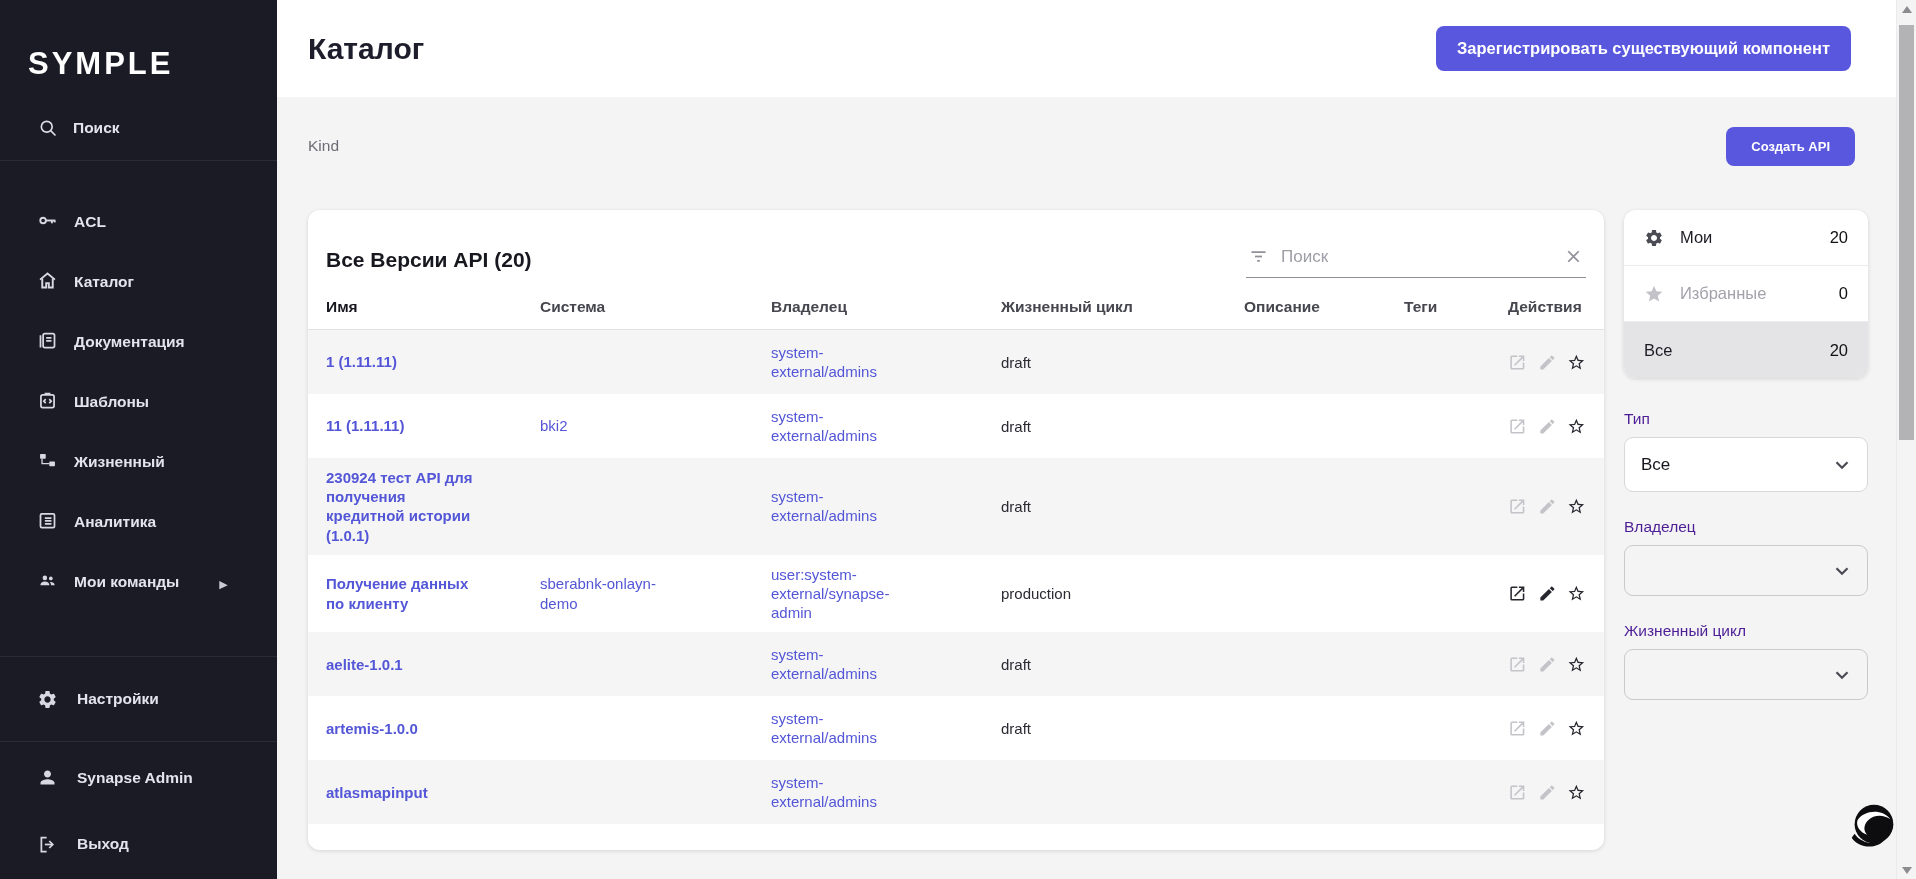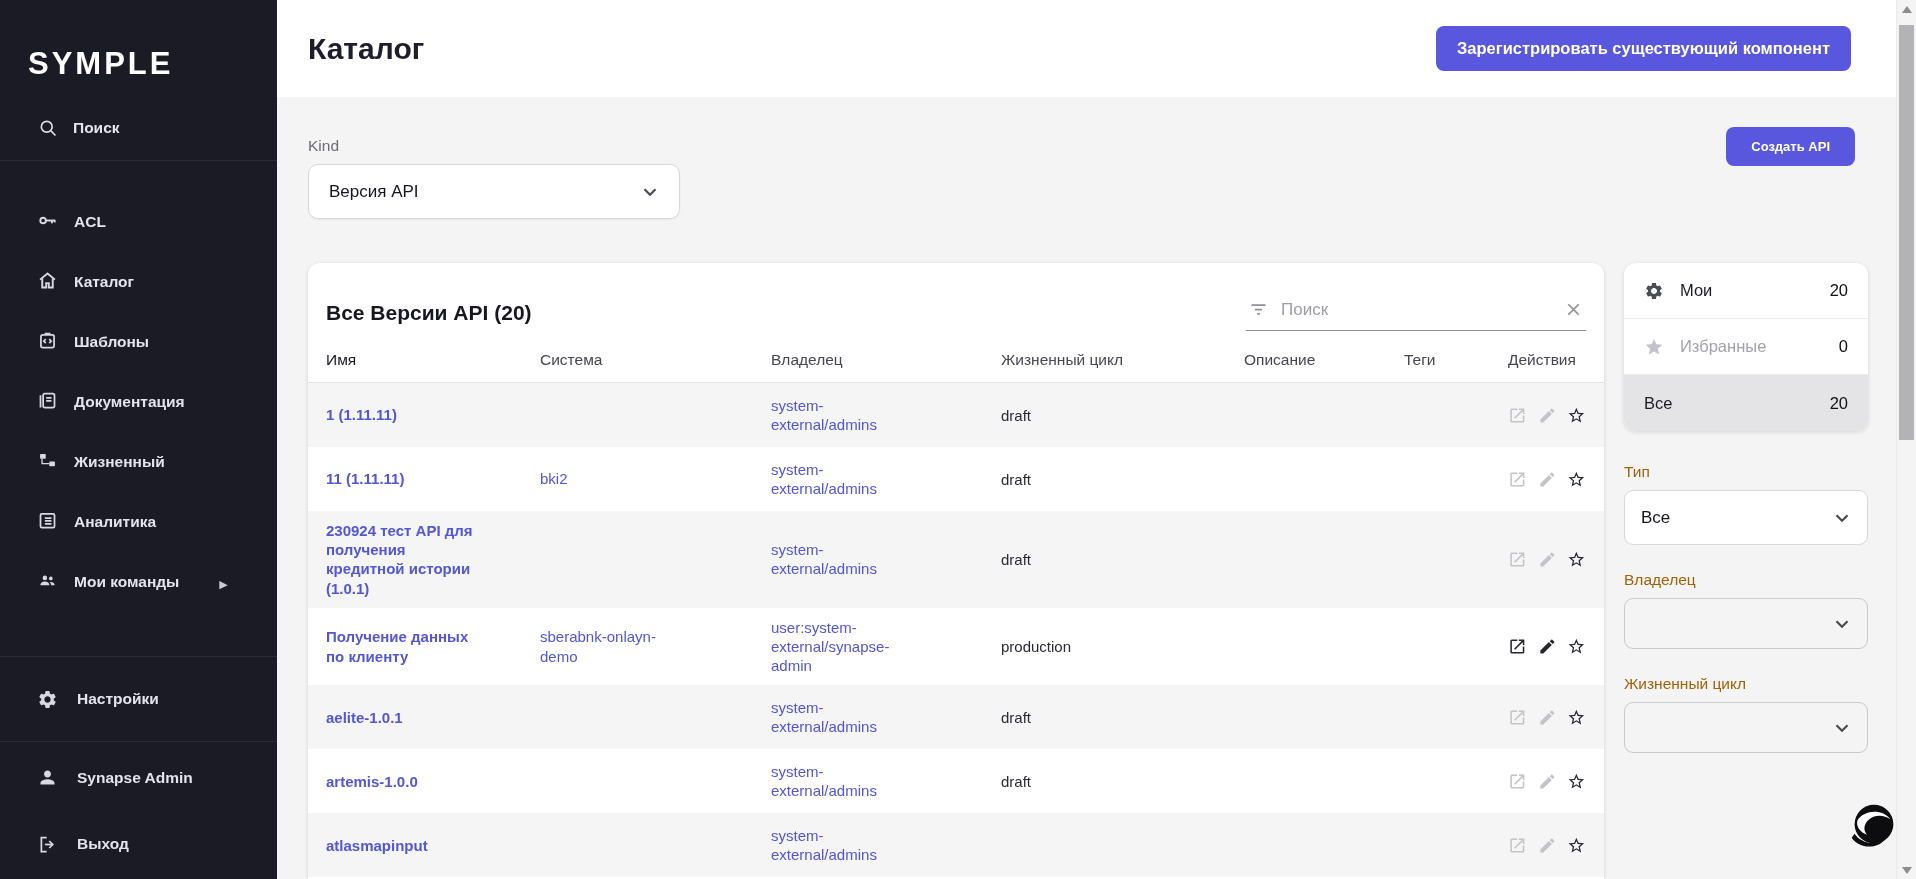--- a/index.html
+++ b/index.html
@@ -53,21 +53,21 @@
   .table-card { width:1296px; background:#fff; border-radius:12px; box-shadow:0 1px 4px rgba(0,0,0,0.13); height:640px; overflow:hidden; margin-right:20px; }
   .card-head { display:flex; align-items:flex-start; justify-content:space-between; padding:30px 18px 6px 18px;gap:12px; }
   .card-title { font-size:21px; font-weight:bold; color:#17171f; padding-top:8px; }
   .tbl-search { width:340px; display:flex; align-items:center; gap:12px; border-bottom:1px solid #8d8d95; padding:6px 2px 10px 2px; }
   .tbl-search svg { width:21px; height:21px; color:#8f9098; flex:0 0 auto; }
   .tbl-search input { border:none; outline:none; flex:1; font-size:17px; font-family:"Liberation Sans",sans-serif; color:#3a3a44; background:transparent; }
   .tbl-search input::placeholder { color:#9d9ea6; }
   .tbl-search .x-icon { cursor:pointer; }
 
   .thead { display:grid; grid-template-columns:214px 231px 230px 243px 160px 104px 78px; padding:0 18px; height:46px; align-items:center; border-bottom:1px solid #e2e2e5; }
-  .thead div { font-size:15.5px; font-weight:normal; color:#46464f; }
+  .thead div { font-size:15.5px; font-weight:bold; color:#46464f; }
   .thead .c-name { color:#17171f; }
   .trow { display:grid; grid-template-columns:214px 231px 230px 243px 160px 104px 78px; padding:10px 18px; align-items:center; min-height:64px; }
   .rows .trow:nth-child(odd) { background:#f5f5f6; }
   .trow a.ent { color:#5356d6; font-weight:bold; font-size:15px; line-height:1.28; text-decoration:none; display:inline-block; max-width:152px; cursor:pointer; }
   .trow .sys, .trow .own { color:#5356d6; font-size:15px; line-height:1.28; display:inline-block; text-decoration:none; cursor:pointer; }
   .trow .sys { max-width:130px; }
   .trow .own { max-width:155px; }
   .trow .lc { font-size:15px; color:#2a2a33; }
   .acts { display:flex; align-items:center; gap:11px; }
   .acts svg { width:21px; height:21px; cursor:pointer; }
@@ -80,21 +80,21 @@
   .tabs-card { background:#fff; border-radius:12px; box-shadow:0 1px 4px rgba(0,0,0,0.13); overflow:hidden; }
   .tab-row { height:56px; display:flex; align-items:center; padding:0 20px; border-bottom:1px solid #ececee; cursor:pointer; }
   .tab-row:last-child { border-bottom:none; }
   .tab-row svg { width:20px; height:20px; margin-right:16px; }
   .tab-row .t-lbl { font-size:16.5px; color:#1b1b24; }
   .tab-row .t-count { margin-left:auto; font-size:16.5px; color:#111; }
   .tab-fav svg { color:#c2c2c8; }
   .tab-fav .t-lbl { color:#a2a2ab; }
   .tab-sel { background:#e4e4e7; }
   .tab-my svg { color:#4c4c55; }
-  .f-label { margin-top:32px; font-size:15.5px; color:#a16207; }
+  .f-label { margin-top:32px; font-size:15.5px; color:#4c1d95; }
   .f-select { margin-top:9px; height:55px; border:1px solid #c9c9ce; border-radius:9px; display:flex; align-items:center; justify-content:space-between; padding:0 14px 0 16px; cursor:pointer; }
   .f-select.filled { background:#fff; border-color:#d8d8dc; }
   .f-select .val { font-size:17px; color:#16161e; }
   .f-select.empty { height:51px; }
   .lab2 { margin-top:26px; }
 
   
   .float-widget { position:absolute; left:1842px; top:797px; width:62px; height:64px; cursor:pointer; z-index:7; }
 </style>
 </head>
@@ -134,39 +134,39 @@
             <path d="M6 9.8V20h4.5v-5h3v5H18V9.8"></path>
           </svg>
         </span>
         <span class="lbl">Каталог</span>
 
       </div>
 
       <div class="nav-item">
         <span class="icn" style="display: inline-flex;">
           <svg viewBox="0 0 24 24" fill="none" stroke="currentColor" stroke-width="2" style="width:21px;height:21px">
+            <rect x="7" y="4" width="13" height="16" rx="2"></rect>
+            <path d="M10.5 9h6M10.5 12.5h6"></path>
+            <path d="M4 6v14"></path>
+          </svg>
+        </span>
+        <span class="lbl">Документация</span>
+
+      </div>
+
+      <div class="nav-item">
+        <span class="icn" style="display: inline-flex;">
+          <svg viewBox="0 0 24 24" fill="none" stroke="currentColor" stroke-width="2" style="width:21px;height:21px">
             <rect x="4.5" y="5.5" width="15" height="14.5" rx="2"></rect>
             <path d="M10 10.5 7.8 12.8 10 15"></path>
             <path d="M14 10.5l2.2 2.3L14 15"></path>
             <path d="M9.5 5.5V4h5v1.5" stroke-width="1.6"></path>
           </svg>
         </span>
         <span class="lbl">Шаблоны</span>
-
-      </div>
-
-      <div class="nav-item">
-        <span class="icn" style="display: inline-flex;">
-          <svg viewBox="0 0 24 24" fill="none" stroke="currentColor" stroke-width="2" style="width:21px;height:21px">
-            <rect x="7" y="4" width="13" height="16" rx="2"></rect>
-            <path d="M10.5 9h6M10.5 12.5h6"></path>
-            <path d="M4 6v14"></path>
-          </svg>
-        </span>
-        <span class="lbl">Документация</span>
 
       </div>
 
       <div class="nav-item">
         <span class="icn" style="display: inline-flex;">
           <svg viewBox="0 0 24 24" fill="currentColor" style="width:21px;height:21px">
             <rect x="3.5" y="4.5" width="6.5" height="5.5" rx="0.8"></rect>
             <rect x="14" y="13" width="6.5" height="5.5" rx="0.8"></rect>
             <path d="M6.5 10v4.8h7.5v1.5h-9V10z"></path>
           </svg>
@@ -228,26 +228,20 @@
 
 <div class="header">
   <div class="page-title">Каталог</div>
   <button class="btn btn-register">Зарегистрировать существующий компонент</button>
 </div>
 
 <div class="content">
   <div class="filter-row">
     <div>
       <div class="kind-label">Kind</div>
-      <div class="kind-select">
-        <span class="val">Версия API</span>
-        <svg class="chev" viewBox="0 0 24 24" fill="none" stroke="currentColor" stroke-width="2.4">
-            <path d="M6 9l6 6 6-6"></path>
-          </svg>
-      </div>
     </div>
     <button class="btn btn-create">Создать API</button>
   </div>
 
   <div class="cards-row">
 
     <div class="table-card">
       <div class="card-head">
         <div class="card-title">Все Версии API (20)</div>
         <div class="tbl-search">

